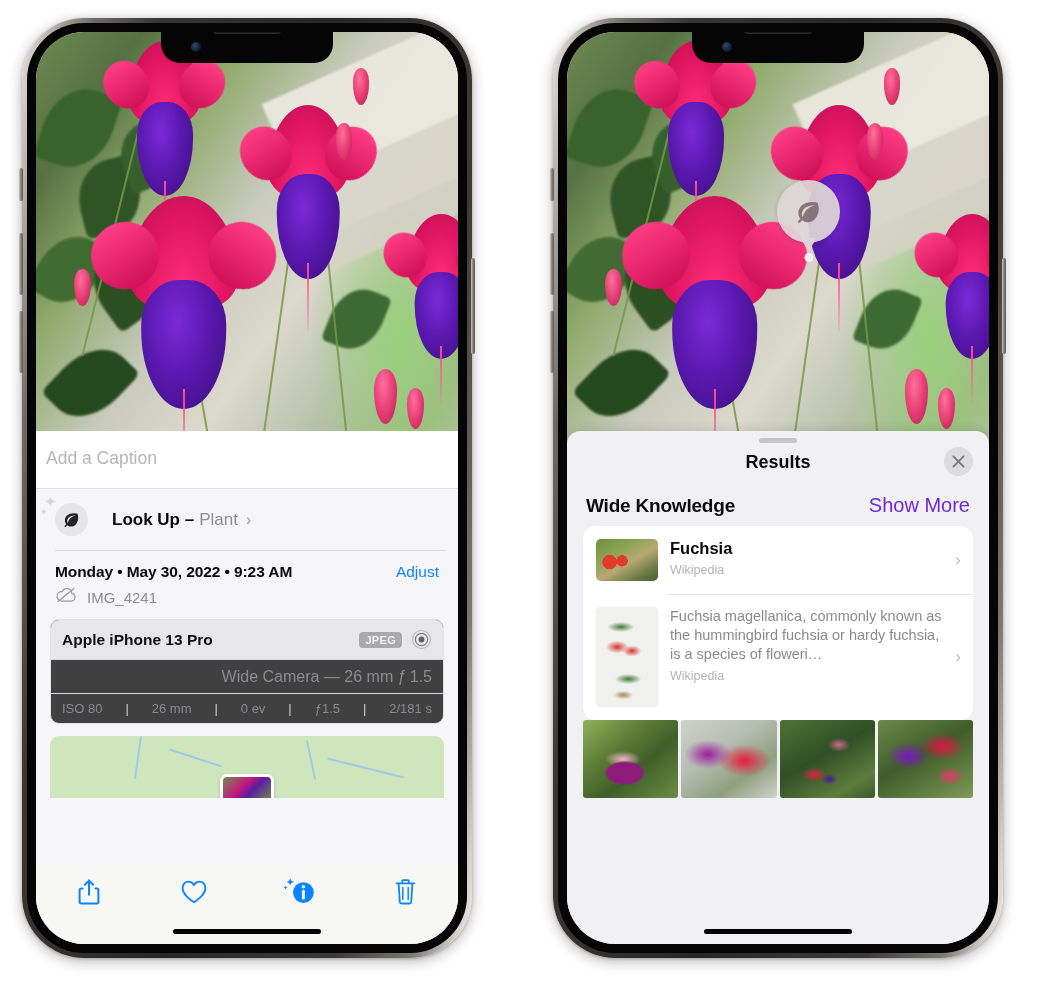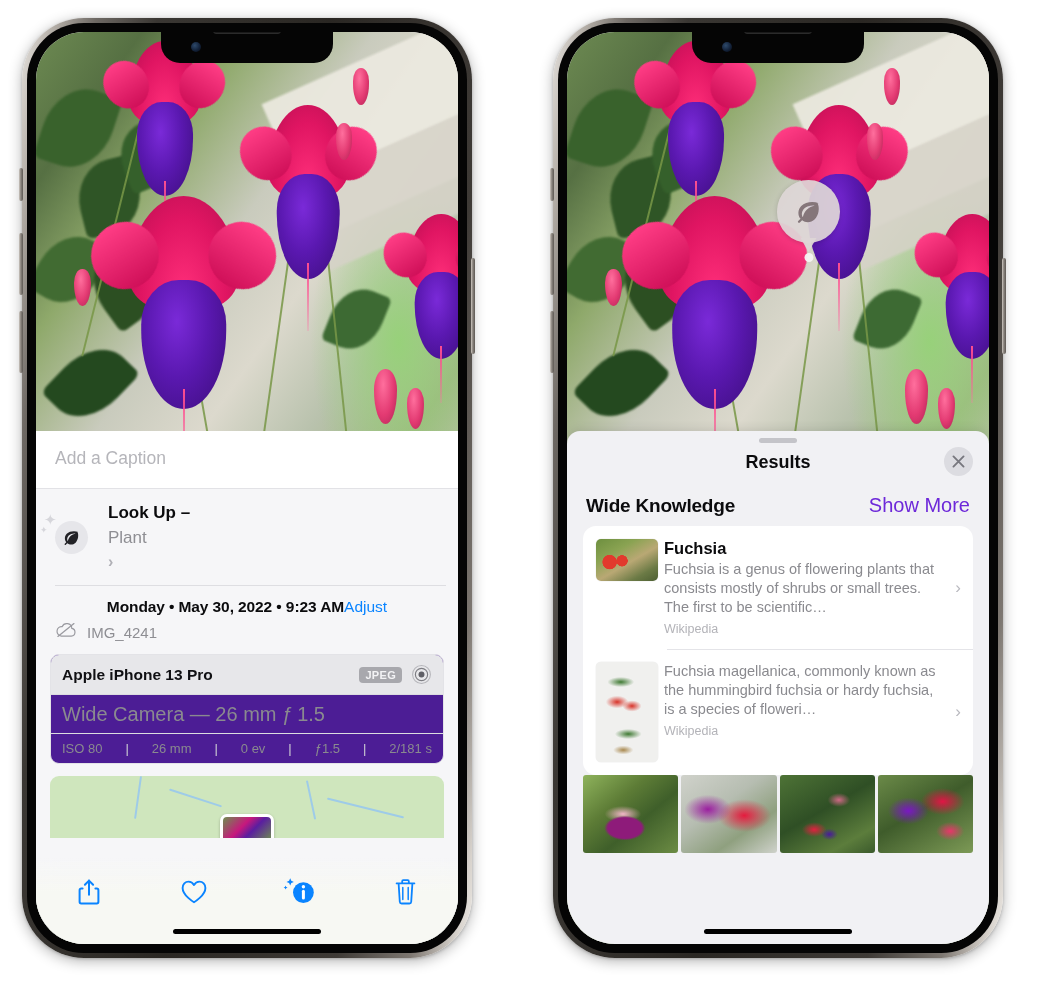--- a/index.html
+++ b/index.html
@@ -132,21 +132,21 @@
   .sheet {
     position: absolute; left: 0; right: 0; bottom: 0;
     background: #f6f6f8;
     z-index: 20;
     display: flex; flex-direction: column;
   }
   #left-sheet { top: 399px; }
 
   .caption-row {
     background: #ffffff;
-    padding: 17px 19px 19px 19px;
+    padding: 17px 19px 19px 10px;
     font-size: 17.5px;
     color: #b5b5ba;
     border-bottom: 0.5px solid #e2e2e6;
   }
 
   .lookup-row {
     display: flex; align-items: center;
     padding: 14px 19px 14px 19px;
     background: #f6f6f8;
     position: relative;
@@ -162,64 +162,64 @@
     display: flex; align-items: center; justify-content: center;
     flex: 0 0 auto;
   }
   .spark {
     position: absolute; color: #d6d6db; line-height: 1;
     pointer-events: none;
   }
   .spark.s1 { left: -11px; top: -9px;  font-size: 15px; }
   .spark.s2 { left: -15px; top: 5px; font-size: 9px; }
   .lookup-text {
-    margin-left: 17px;
+    margin-left: 24px;
     font-size: 17px; font-weight: 700; color: #0b0b0d;
-    display: flex; align-items: baseline; gap: 5px; flex-direction: column;
+    display: flex; align-items: baseline; gap: 5px;
   }
   .lookup-text .sub { font-weight: 400; color: #8e8e93; }
   .chev { color: #b0b0b6; font-size: 16px; margin-left: 3px; }
 
   .meta-row {
-    display: flex; align-items: baseline; justify-content: center;
+    display: flex; align-items: baseline; justify-content: space-between;
     padding: 13px 19px 0 19px;
   }
   .meta-date { font-size: 15.5px; font-weight: 700; color: #0b0b0d; letter-spacing: -0.1px; }
   .adjust { font-size: 15.5px; color: #0a84ff; }
 
   .file-row {
     display: flex; align-items: center; gap: 10px;
     padding: 6px 19px 12px 19px;
   }
   .file-name { font-size: 15px; color: #8e8e93; }
 
   
   .cam-card {
     margin: 0 14px;
-    background: #4c1d95;
+    background: #404040;
     border: 0.5px solid #e3e3e7;
     border-radius: 9px;
     overflow: hidden;
   }
   .cam-head {
     display: flex; align-items: center; justify-content: space-between;
     padding: 9px 11px;
     background: #e7e7ea;
     border-bottom: 0.5px solid #dcdce0;
   }
   .cam-title { font-size: 15.5px; font-weight: 700; color: #101013; }
   .cam-head-right { display: flex; align-items: center; gap: 9px; }
   .badge-jpeg {
     background: #a8a8ad; color: #f3f3f5;
     font-size: 11px; font-weight: 700; letter-spacing: 0.3px;
     padding: 2px 6px; border-radius: 4px;
   }
   .aperture-ic { width: 21px; height: 21px; }
   .cam-body { padding: 8px 11px 7px 11px; }
-  .cam-line { font-size: 20px; color: #8a8a8f; }
+  .cam-line { font-size: 16px; color: #8a8a8f; text-align: right; }
   .cam-line2 { display: flex; align-items: center; justify-content: space-between; margin-top: 4px; }
   .pill-vibrant {
     border: 1px solid #c3c3c8; color: #8a8a8f;
     font-size: 11.5px; letter-spacing: 0.6px;
     padding: 2px 10px; border-radius: 11px;
   }
   .cam-foot {
     display: flex; align-items: center; justify-content: space-between;
     border-top: 0.5px solid #dcdce0;
     padding: 7px 11px;
@@ -329,21 +329,21 @@
       radial-gradient(circle at 22% 55%, #e23a2d 0%, #e23a2d 13%, rgba(0,0,0,0) 14%),
       radial-gradient(circle at 42% 52%, #e23a2d 0%, #e23a2d 13%, rgba(0,0,0,0) 14%),
       linear-gradient(150deg,#6d8f3f 0%,#8aa352 30%,#b9a874 55%,#6b7a45 80%,#4d5f33 100%); }
   .kn-thumb.t2 { width: 62px; height: 100px; background:
       radial-gradient(ellipse 26% 9% at 34% 40%, #d8342a 0%, rgba(216,52,42,0) 70%),
       radial-gradient(ellipse 22% 8% at 58% 44%, #d8342a 0%, rgba(216,52,42,0) 70%),
       radial-gradient(ellipse 30% 7% at 40% 20%, #3f7a33 0%, rgba(63,122,51,0) 72%),
       radial-gradient(ellipse 30% 7% at 52% 72%, #3f7a33 0%, rgba(63,122,51,0) 72%),
       radial-gradient(ellipse 22% 6% at 44% 88%, #a8884e 0%, rgba(168,136,78,0) 74%),
       #f0f0ee; }
-  .kn-body { flex: 1 1 auto; margin-left: 6px; padding-right: 8px; }
+  .kn-body { flex: 1 1 auto; margin-left: 12px; padding-right: 8px; }
   .kn-title { font-size: 16.5px; font-weight: 700; color: #0b0b0d; margin-bottom: 2px; }
   .kn-desc { font-size: 14.5px; line-height: 19px; color: #8a8a8f; }
   .kn-src { font-size: 12.5px; color: #b3b3b8; margin-top: 5px; }
   .kn-chev { align-self: center; color: #b9b9bf; font-size: 17px; padding-left: 2px; }
 
   .web-head { padding: 16px 19px 9px 19px; }
   .web-strip { display: flex; gap: 3px; padding: 0 16px; }
   .web-thumb { flex: 1 1 0; height: 78px; border-radius: 3px; overflow: hidden; }
   .w1 { background:
       radial-gradient(ellipse 30% 22% at 44% 68%, #8e1b7a 0%, #8e1b7a 60%, rgba(0,0,0,0) 72%),
@@ -711,21 +711,20 @@
           <div class="sec-head">
             <span class="sec-title">Wide Knowledge</span>
             <span class="show-more">Show More</span>
           </div>
 
           <div class="kn-card">
             <div class="kn-item">
               <span class="kn-thumb t1"></span>
               <span class="kn-body">
                 <span class="kn-title" style="display:block">Fuchsia</span>
-                <span class="kn-desc" style="display:block">Fuchsia is a genus of flowering plants that consists mostly of shrubs or small trees. The first to be scientific…</span>
                 <span class="kn-src" style="display:block">Wikipedia</span>
               </span>
               <span class="kn-chev">›</span>
             </div>
             <div class="kn-item">
               <span class="kn-thumb t2"></span>
               <span class="kn-body">
                 <span class="kn-desc" style="display:block">Fuchsia magellanica, commonly known as the hummingbird fuchsia or hardy fuchsia, is a species of floweri…</span>
                 <span class="kn-src" style="display:block">Wikipedia</span>
               </span>

